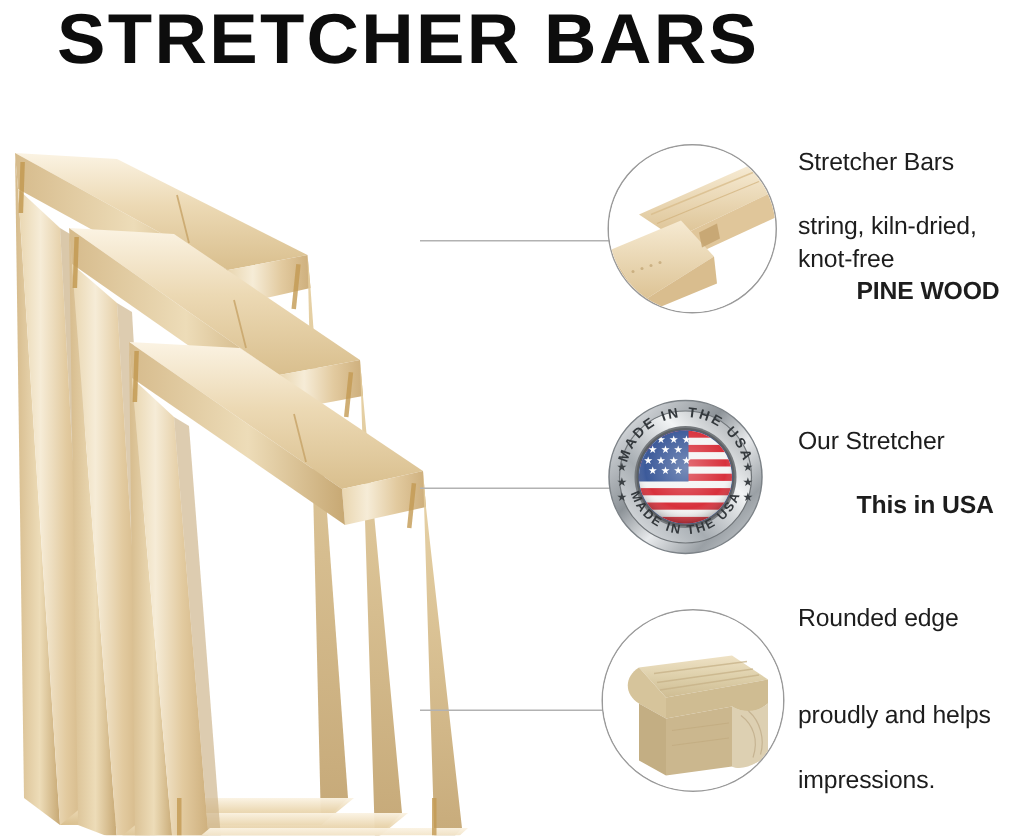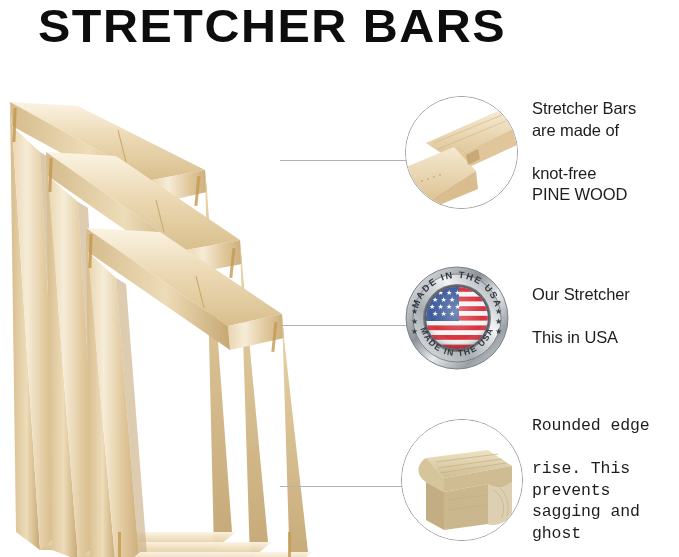--- a/index.html
+++ b/index.html
@@ -16,21 +16,21 @@
   }
 
   
   .frames { position:absolute; left:0; top:80px; width:350px; height:477px; }
   .frames svg { display:block; }
 
   
   .feature { position:absolute; }
   .f1 { left:280px; top:88px;  width:399px; height:128px; }
   .f2 { left:280px; top:262px; width:399px; height:116px; }
-  .f3 { left:280px; top:413px; width:399px; height:133px;font-family:Liberation Mono, monospace; }
+  .f3 { left:280px; top:400px; width:399px; height:133px; }
 
   .leader {
     position:absolute; height:1px; background:#b2b2b2;
   }
   .f1 .leader { left:0px;  top:72px;  width:134px; }
   .f2 .leader { left:0px;  top:63px;  width:136px; }
   .f3 .leader { left:0px;  top:73px;  width:131px; }
 
   .circle {
     position:absolute; border-radius:50%; overflow:hidden;
@@ -44,21 +44,21 @@
     border-radius:50%;
   }
 
   .ftext {
     position:absolute; font-size:16.5px; line-height:21.6px;
     color:#1d1d1d; letter-spacing:-0.1px;
   }
   .f1 .ftext { left:252px; top:10px;  width:150px; }
   .f2 .ftext { left:252px; top:22px;  width:150px; }
   .f3 .ftext { left:252px; top:2px;   width:152px; }
-  .ftext b { font-weight:normal; }
+  .ftext b { font-weight:bold;margin-left:39px; }
 </style>
 </head>
 <body>
 
 <div class="title">STRETCHER BARS</div>
 
 <div class="frames">
   <svg width="350" height="477" viewBox="0 0 350 477" xmlns="http://www.w3.org/2000/svg">
     <defs>
       <linearGradient id="wtop" x1="0" y1="0" x2="0" y2="1">
@@ -179,22 +179,22 @@
         <circle cx="16" cy="84" r="1"></circle>
           <circle cx="22" cy="82" r="1"></circle>
         <circle cx="28" cy="80" r="1"></circle>
           <circle cx="34" cy="78" r="1"></circle>
       </g>
     </svg>
   </div>
 
   <div class="ftext">
     <span>Stretcher Bars</span><br>
-    <span>are made of</span><br>
-    <br>
+    <br>
+    <span>string, kiln-dried,</span><br>
     <span>knot-free</span><br>
     <b>PINE WOOD</b>
   </div>
 </div>
 
 <div class="feature f2">
   <div class="leader"></div>
 
   <div class="badge">
     <svg width="104" height="104" viewBox="0 0 104 104" xmlns="http://www.w3.org/2000/svg">
@@ -326,17 +326,18 @@
       <g stroke="#c0ad8a" stroke-width="0.8" fill="none" opacity="0.8">
         <path d="M 92,70 C 100,76 104,86 100,98"></path>
         <path d="M 97,67 C 105,74 108,86 105,96"></path>
       </g>
     </svg>
   </div>
 
   <div class="ftext">
     <span>Rounded edge</span><br>
     <br>
-    <span>rise. This prevents</span><br>
-    <span>sagging and ghost</span><br>
-    <br>
+    <br>
+    <span>proudly and helps</span><br>
+    <br>
+    <span>impressions.</span>
   </div>
 </div>
 
 </body></html>

